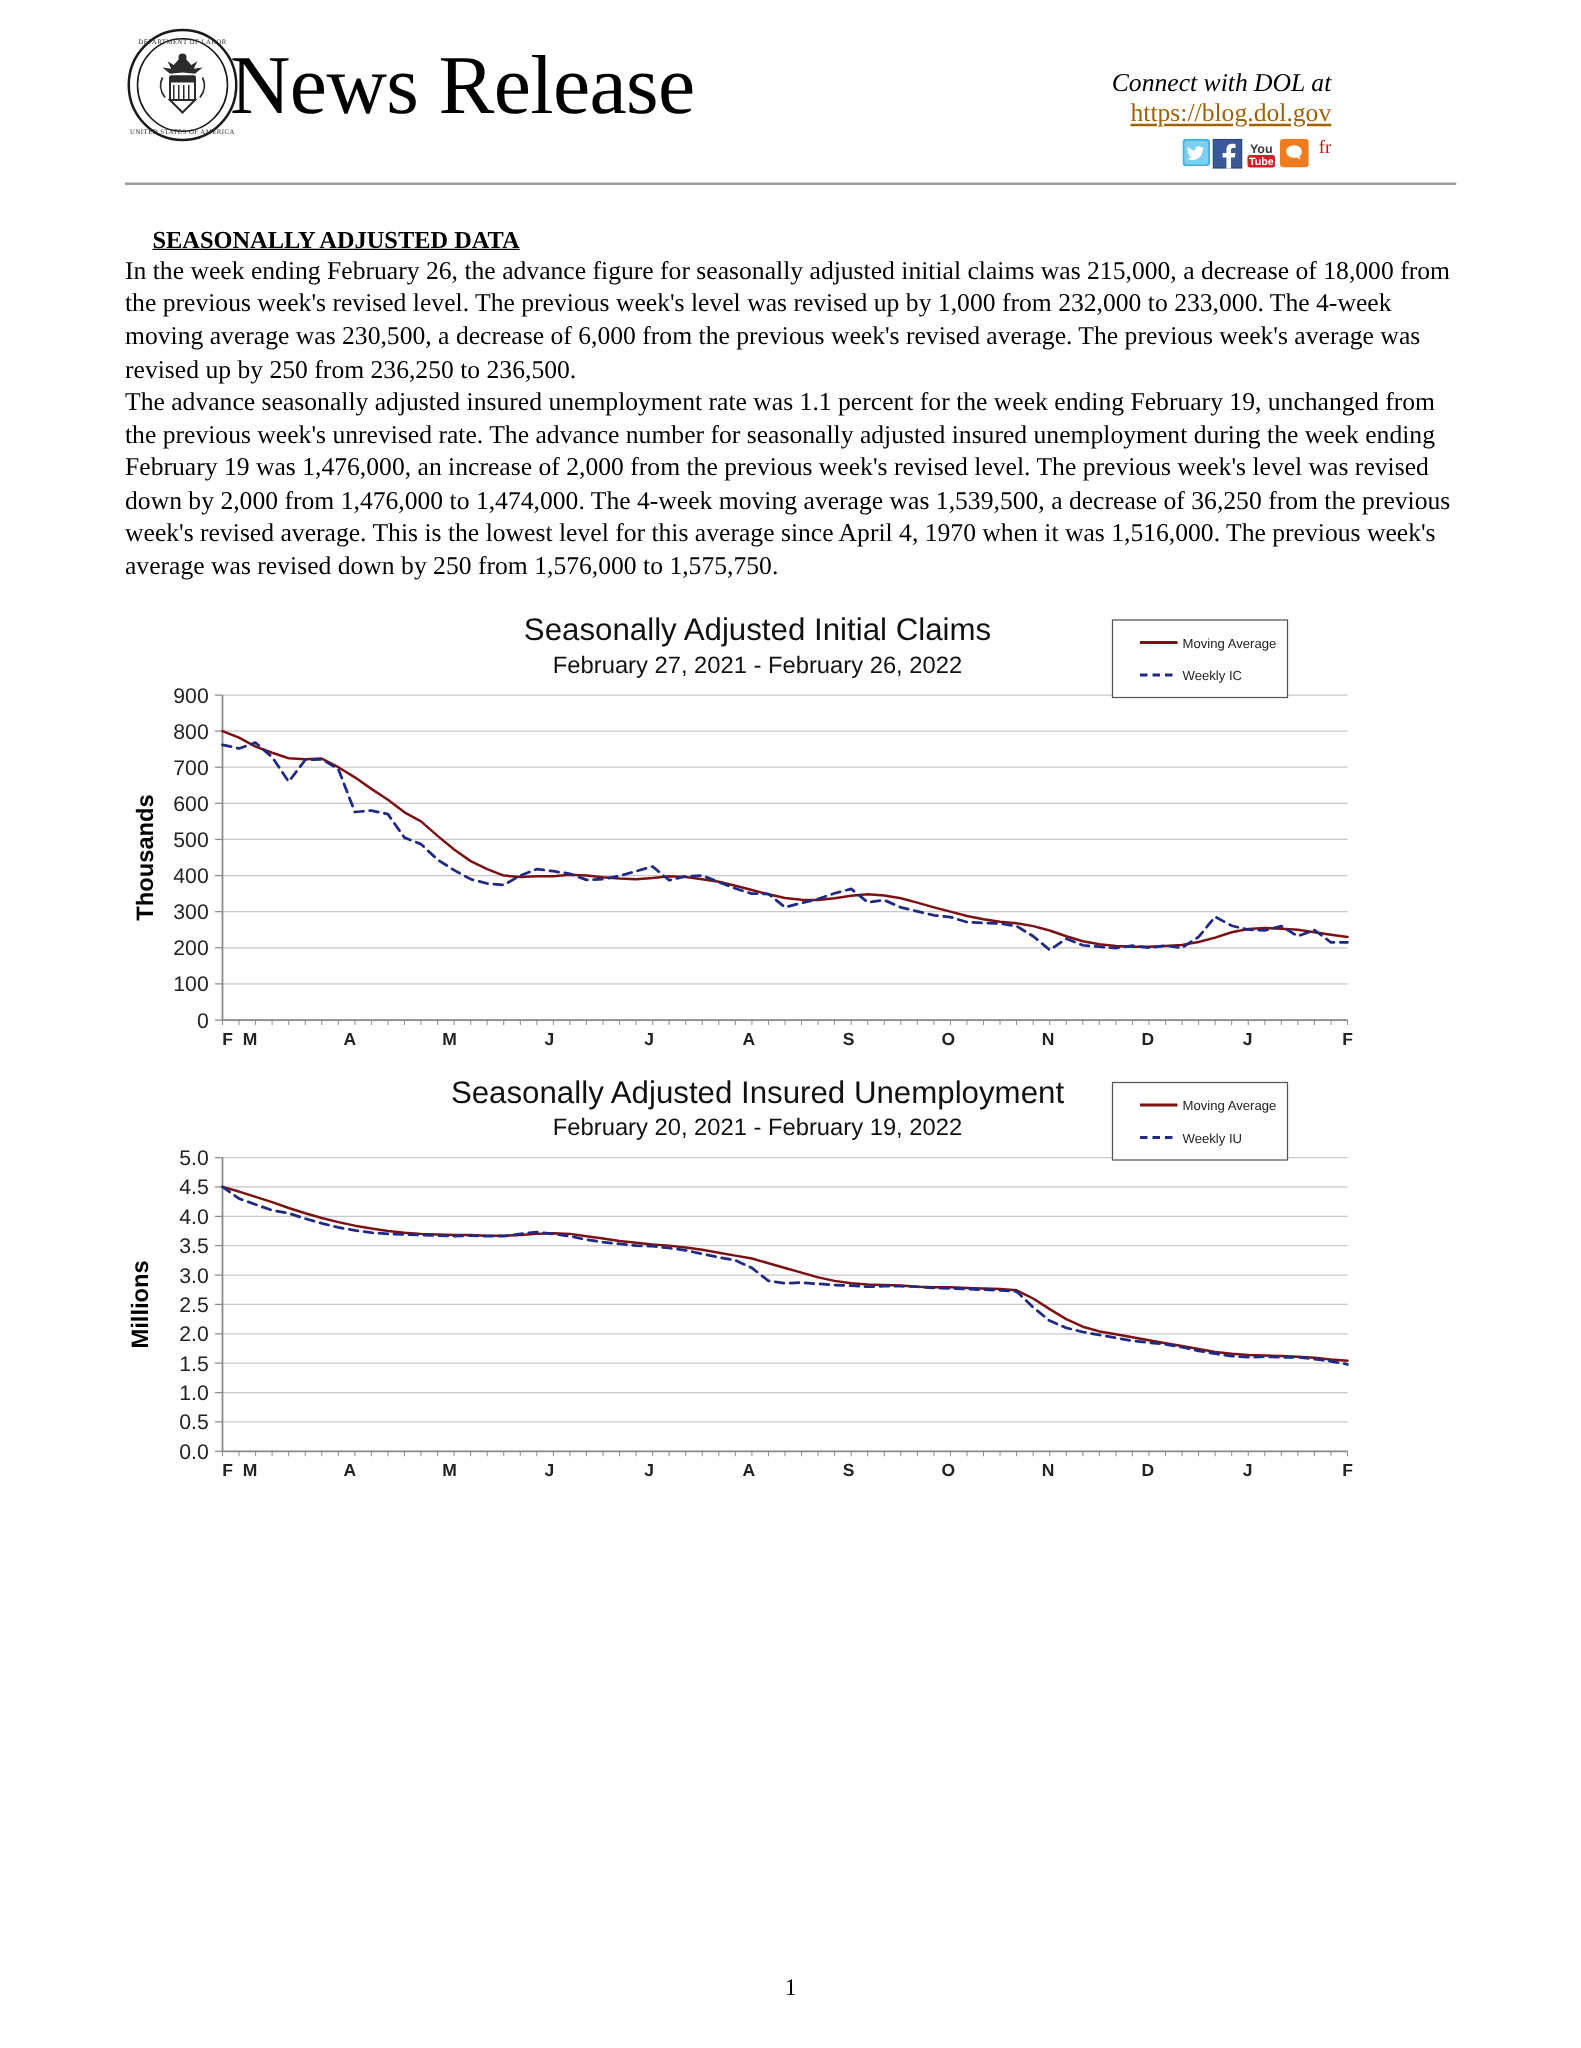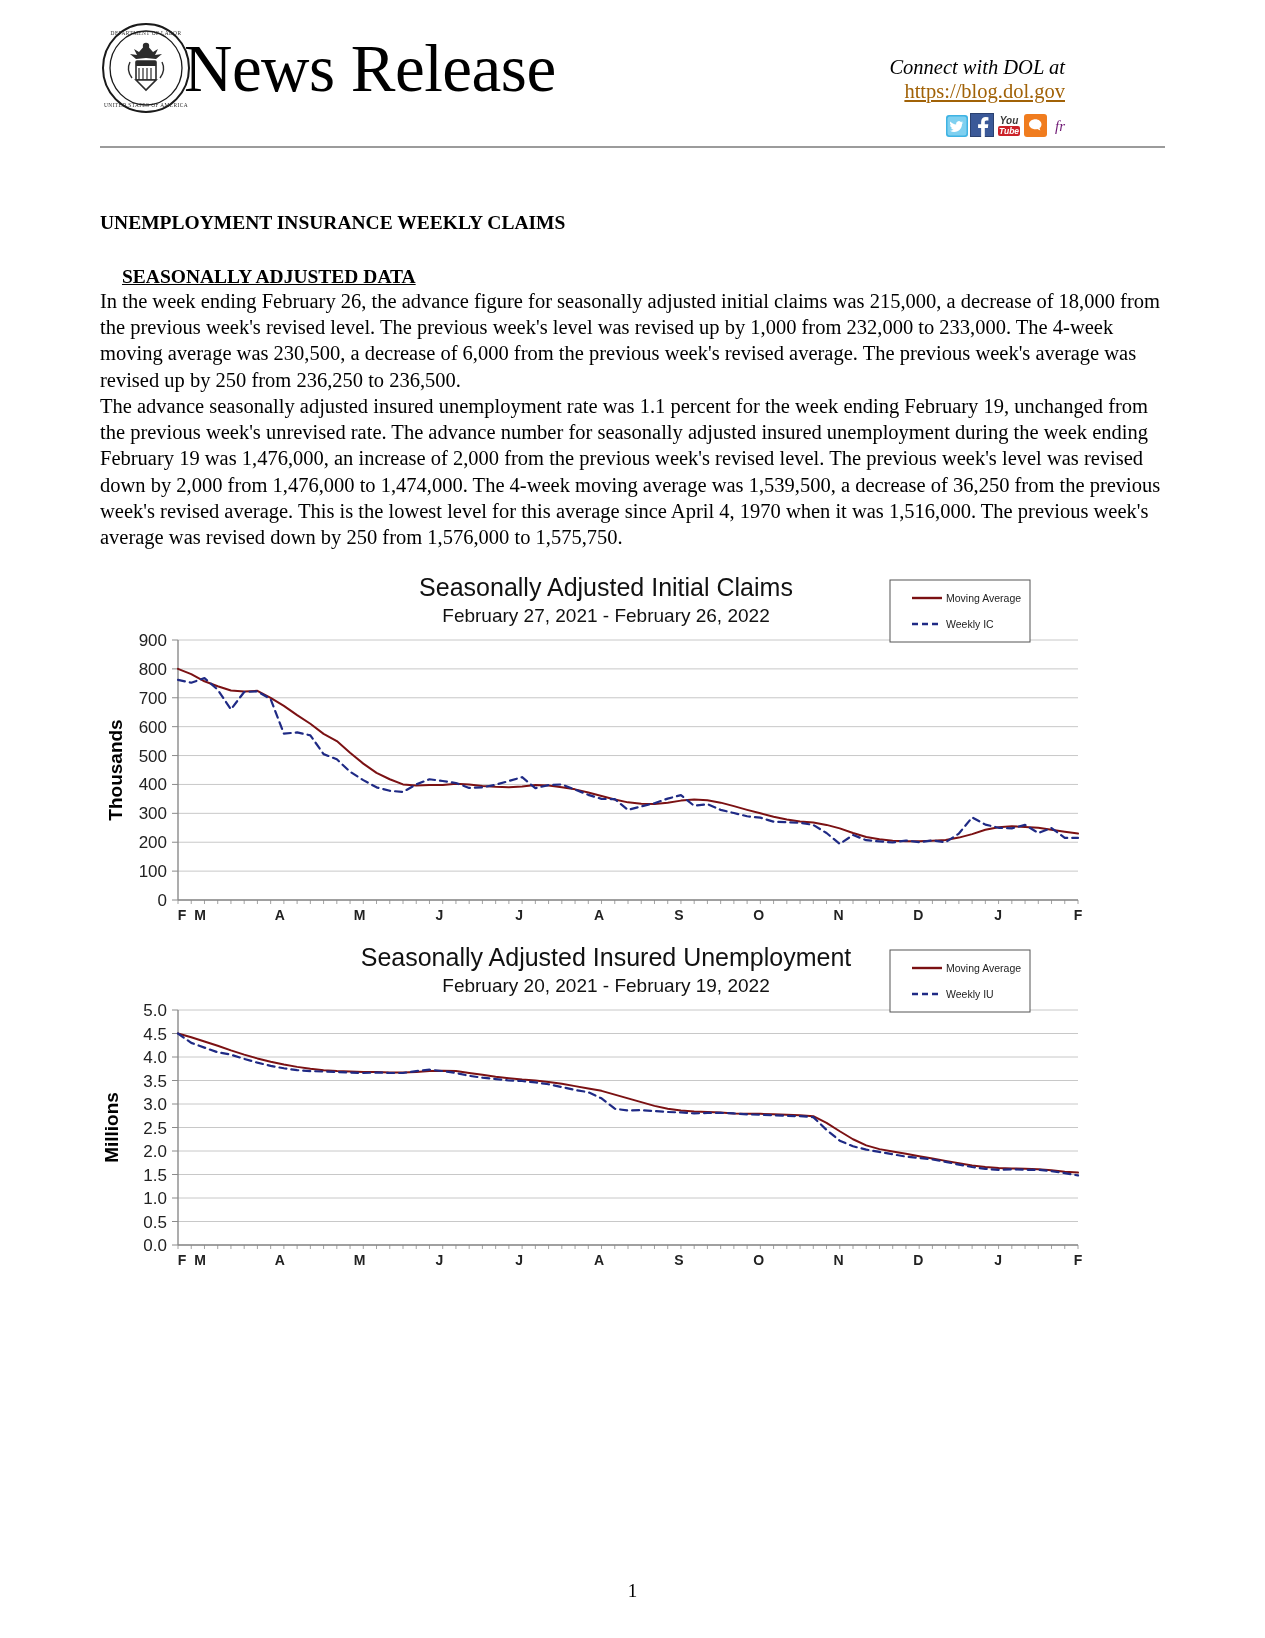--- a/index.html
+++ b/index.html
@@ -66,31 +66,29 @@
   .connect-url {
     font-size: 20.5px;
     color: #a16207;
     text-decoration: underline;
     white-space: nowrap;
     display: inline-block;
   }
   .social-row {
     display: flex;
     justify-content: flex-end;
-    align-items: flex-end;
     gap: 2px;
     margin-top: 8px;
     height: 26px;
-    font-style: italic;
   }
   .social-row .sicon { display: block; }
   .fr-mark {
     font-family: "Liberation Serif", serif;
     font-size: 15px;
-    color: #701a75;
+    color: #b91c1c;
     margin-left: 6px;
     margin-bottom: 3px;
     line-height: 1;
   }
   .rule {
     border-top: 2px solid #9b9b9b;
     margin-top: 32px;
   }
 
   
@@ -205,21 +203,20 @@
           </svg>
         </span>
         <span class="fr-mark">fr</span>
       </div>
     </div>
 
     <div class="rule"></div>
   </div>
 
 
-  <div class="section-title">UNEMPLOYMENT INSURANCE WEEKLY CLAIMS</div>
   <div class="subsection-title">SEASONALLY ADJUSTED DATA</div>
 
   <p class="body-para para-1"><span>In the week ending February 26, the advance figure for seasonally adjusted </span><b>initial claims</b><span> was 215,000, a decrease of 18,000 from the previous week's revised level. The previous week's level was revised up by 1,000 from 232,000 to 233,000. The 4-week moving average was 230,500, a decrease of 6,000 from the previous week's revised average. The previous week's average was revised up by 250 from 236,250 to 236,500.</span></p>
 
   <p class="body-para para-2"><span>The advance seasonally adjusted </span><b>insured unemployment rate</b><span> was 1.1 percent for the week ending February 19, unchanged from the previous week's unrevised rate. The advance number for seasonally adjusted </span><b>insured unemployment</b><span> during the week ending February 19 was 1,476,000, an increase of 2,000 from the previous week's revised level. The previous week's level was revised down by 2,000 from 1,476,000 to 1,474,000. The 4-week moving average was 1,539,500, a decrease of 36,250 from the previous week's revised average. This is the lowest level for this average since April 4, 1970 when it was 1,516,000. The previous week's average was revised down by 250 from 1,576,000 to 1,575,750.</span></p>
 
   <div class="charts">
     <div class="chart-block">
       <svg class="chart-svg" id="chart0" width="1000" height="370" viewBox="0 0 1000 370">
           <text x="506" y="24" text-anchor="middle" font-family="'Liberation Sans', sans-serif" font-size="25" fill="#111">Seasonally Adjusted Initial  Claims</text>

